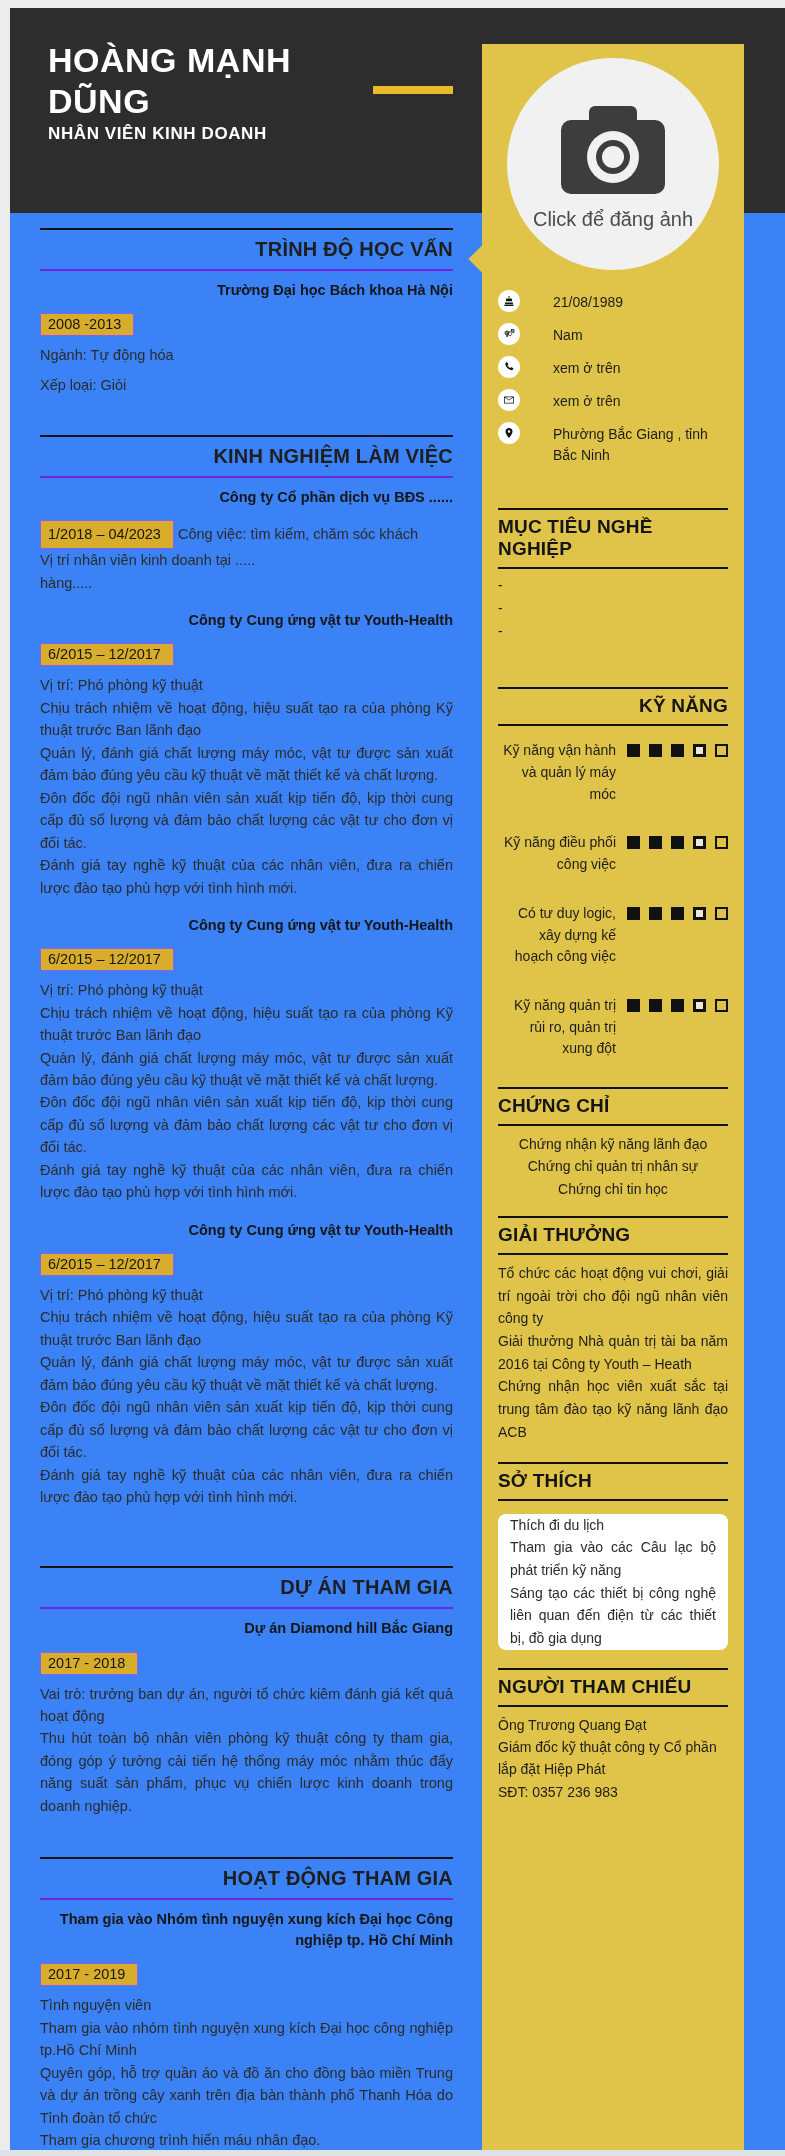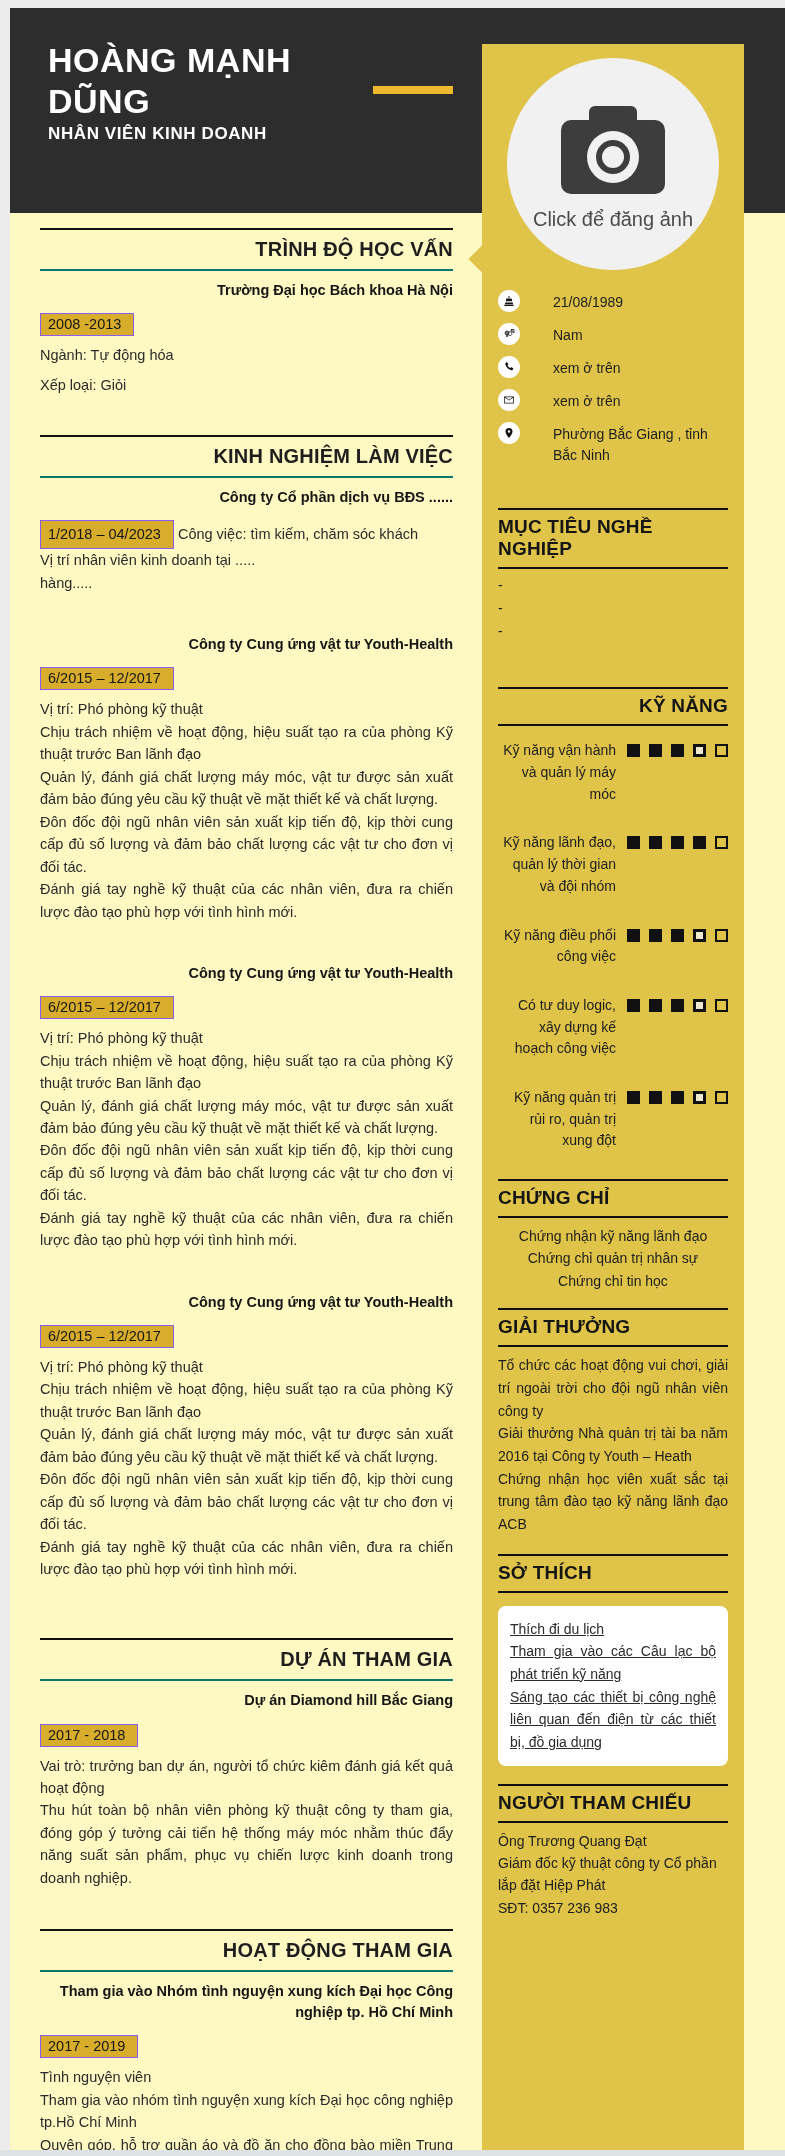--- a/index.html
+++ b/index.html
@@ -1,17 +1,17 @@
 <!DOCTYPE html>
 <html><head>
 <meta charset="utf-8">
 <style>
   html,body{margin:0;padding:0;background:#ffffff;}
   body{font-family:"Liberation Sans",sans-serif;color:#2b2b2b;}
-  .page{position:relative;width:785px;height:2156px;background:#fef9c3;overflow:hidden;}
+  .page{position:relative;width:785px;height:2156px;background:#3b82f6;overflow:hidden;}
   .edge-top{position:absolute;left:0;top:0;width:785px;height:8px;background:#ececec;}
   .edge-left{position:absolute;left:0;top:0;width:10px;height:2156px;background:#ececec;}
   .edge-bottom{position:absolute;left:0;top:2150px;width:785px;height:6px;background:#dde2e5;}
 
   
   .header{position:absolute;left:10px;top:8px;width:775px;height:205px;background:#2d2d2e;}
   .name{position:absolute;left:38px;top:32px;width:330px;color:#fff;font-size:34px;font-weight:bold;line-height:1.2;letter-spacing:.5px;}
   .job{position:absolute;left:38px;top:116px;color:#fff;font-size:17px;font-weight:bold;letter-spacing:.6px;}
   .accent-dash{position:absolute;left:363px;top:78px;width:80px;height:8px;background:#ecb92d;}
 
@@ -34,35 +34,35 @@
   .skill{display:flex;margin-bottom:27px;}
   .skill-label{width:118px;font-size:14px;line-height:1.55;color:#1d1d1d;}
   .skill-squares{margin-left:auto;display:flex;gap:9px;padding-top:4px;}
   .sq{width:13px;height:13px;box-sizing:border-box;display:inline-block;}
   .sq.filled{background:#111;}
   .sq.partial{border:3px solid #111;background:#efe8cf;}
   .sq.empty{border:2px solid #111;background:transparent;}
 
   .sitem{font-size:14px;line-height:1.6;color:#1d1d1d;}
   .spar{font-size:14px;line-height:1.62;color:#1d1d1d;text-align:justify;margin:0;}
-  .hobby-box{background:#fff;border-radius:8px;padding:12px 12px;margin-top:13px;text-decoration:underline;}
+  .hobby-box{background:#fff;border-radius:8px;padding:0 12px;margin-top:13px;}
   .hobby-box .spar{color:#2a2a2a;}
   .watermark{position:absolute;right:8px;bottom:12px;font-size:15px;color:#8d8d8d;}
 
   
   .main{position:absolute;left:40px;top:218px;width:413px;}
-  .lheading{border-top:2px solid #111;border-bottom:2px solid #0f766e;padding:8px 0;text-align:right;font-size:20px;font-weight:bold;color:#1e1e1e;letter-spacing:.2px;}
+  .lheading{border-top:2px solid #111;border-bottom:2px solid #6d28d9;padding:8px 0;text-align:right;font-size:20px;font-weight:bold;color:#1e1e1e;letter-spacing:.2px;}
   .subline{font-weight:bold;text-align:right;font-size:14.5px;margin-top:9px;color:#161616;line-height:1.45;}
   .chip{display:inline-block;background:#d9ad2c;border:1px solid #8b5cf6;padding:2px 12px 3px 7px;font-size:14.5px;color:#161616;}
   .bodyline{font-size:14.5px;line-height:1.55;color:#2b2b2b;margin:0;}
   .just{text-align:justify;}
   .mt12{margin-top:12px;} .mt8{margin-top:8px;}
   .sec-edu{margin-top:10px;}
   .sec-exp{margin-top:38px;}
-  .entry{margin-top:40px;}
+  .entry{margin-top:16px;}
   .sec-prj{margin-top:58px;}
   .sec-act{margin-top:40px;}
 </style>
 </head>
 <body>
 
 <div class="page">
   <div class="edge-top"></div>
   <div class="edge-left"></div>
 
@@ -218,30 +218,20 @@
             <span class="skill-label">Kỹ năng vận hành và quản lý máy móc</span>
             <span class="skill-squares">
                 <span class="sq filled"></span>
                 <span class="sq filled"></span>
                 <span class="sq filled"></span>
                 <span class="sq partial"></span>
                 <span class="sq empty"></span>
               </span>
           </div>
           <div class="skill">
-            <span class="skill-label">Kỹ năng lãnh đạo, quản lý thời gian và đội nhóm</span>
-            <span class="skill-squares">
-                <span class="sq filled"></span>
-                <span class="sq filled"></span>
-                <span class="sq filled"></span>
-                <span class="sq filled"></span>
-                <span class="sq empty"></span>
-              </span>
-          </div>
-          <div class="skill">
             <span class="skill-label">Kỹ năng điều phối công việc</span>
             <span class="skill-squares">
                 <span class="sq filled"></span>
                 <span class="sq filled"></span>
                 <span class="sq filled"></span>
                 <span class="sq partial"></span>
                 <span class="sq empty"></span>
               </span>
           </div>
           <div class="skill">

